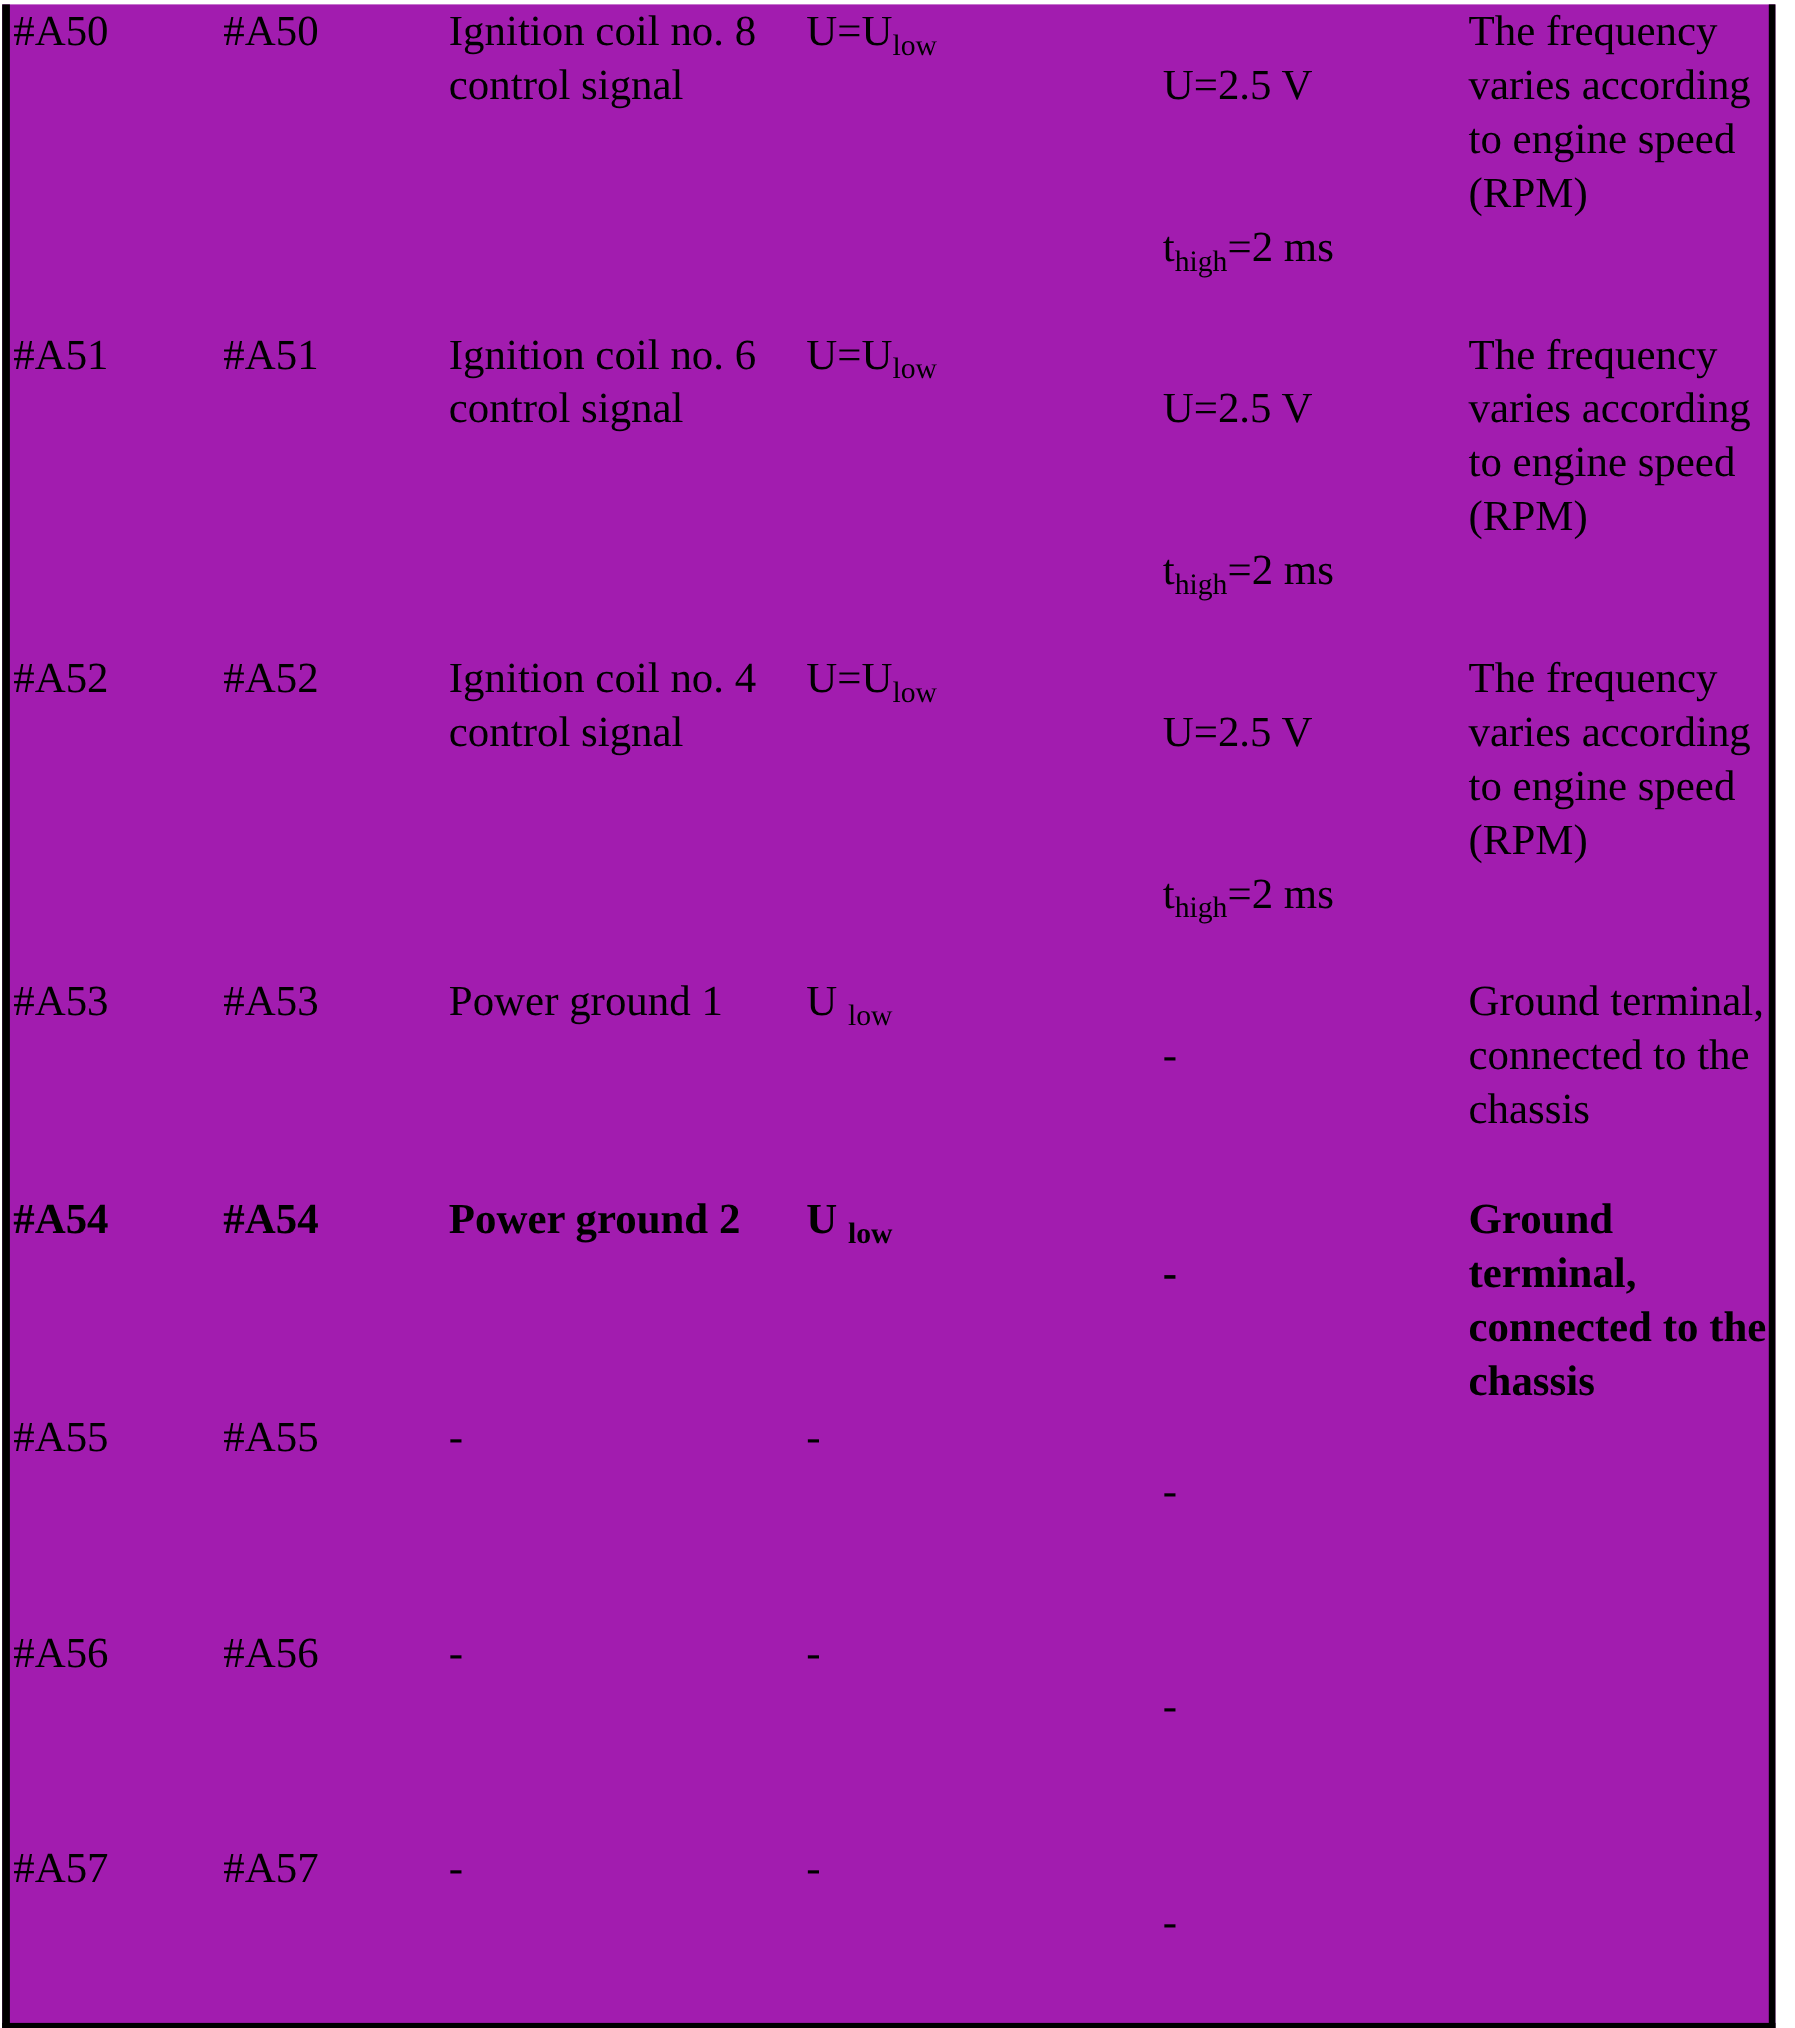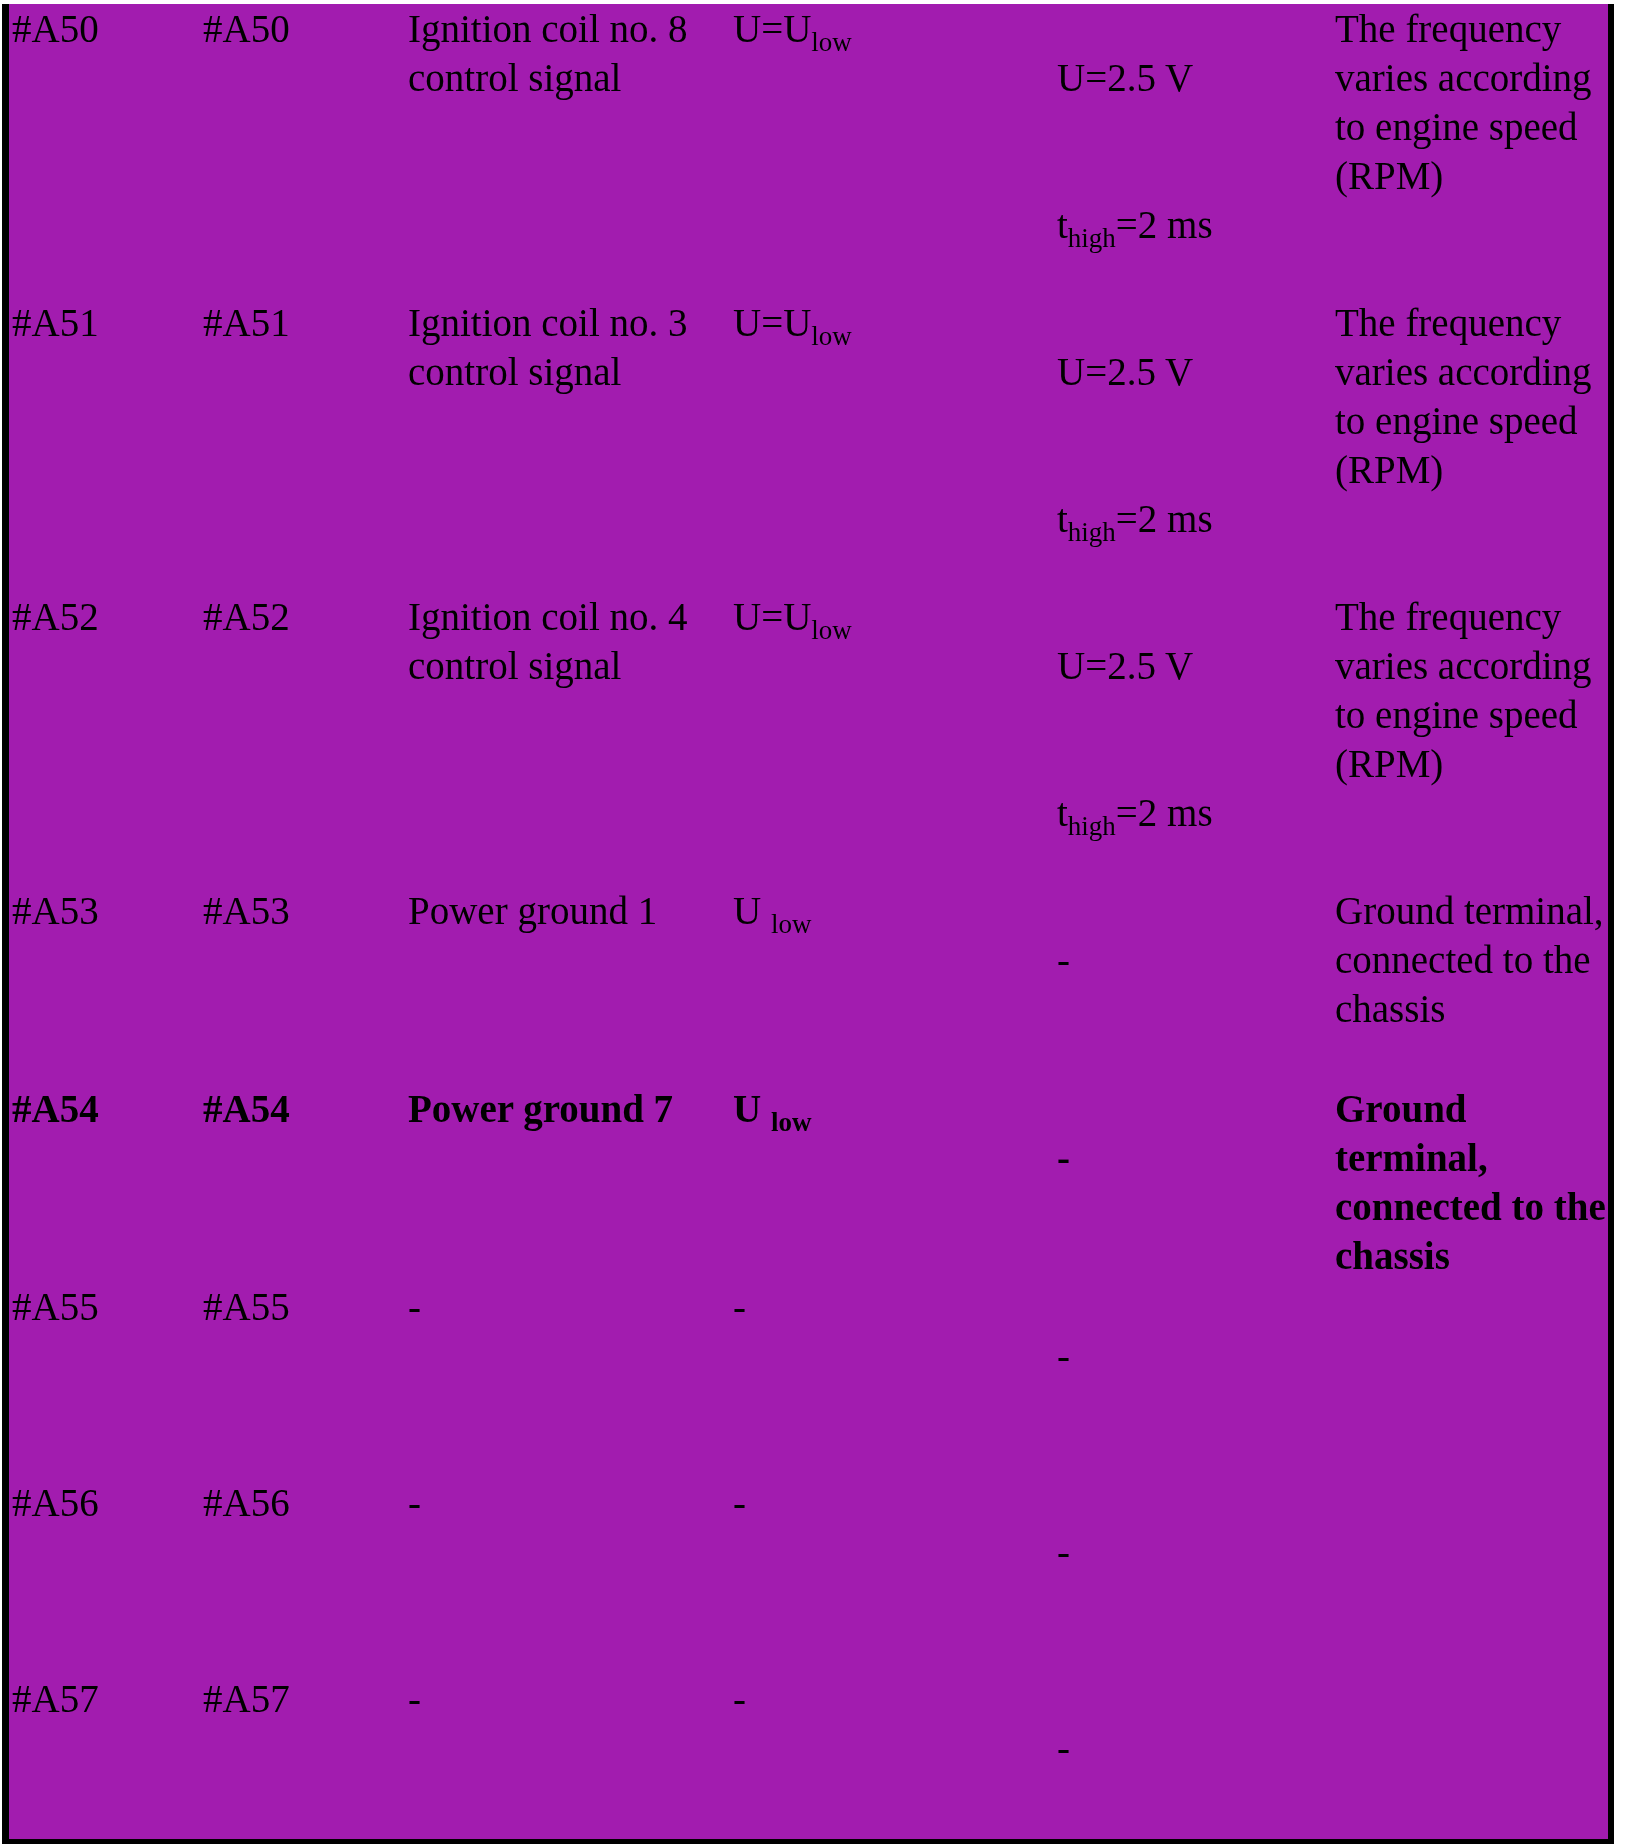--- a/index.html
+++ b/index.html
@@ -92,21 +92,21 @@
       <div class="para2">t<sub>high</sub>=2 ms</div>
     </td>
     <td>The frequency
 varies according
 to engine speed
 (RPM)</td>
   </tr>
         <tr>
     <td class="pin">#A51</td>
     <td class="pin2">#A51</td>
-    <td class="desc">Ignition coil no. 3
+    <td class="desc">Ignition coil no. 6
 control signal</td>
     <td>U=U<sub>low</sub></td>
     <td>
       <div>U=2.5 V</div>
       <div class="para2">t<sub>high</sub>=2 ms</div>
     </td>
     <td>The frequency
 varies according
 to engine speed
 (RPM)</td>
@@ -135,21 +135,21 @@
       <div>-</div>
       
     </td>
     <td>Ground terminal,
 connected to the
 chassis</td>
   </tr>
         <tr>
     <td class="pin">#A54</td>
     <td class="pin2">#A54</td>
-    <td class="desc">Power ground 7</td>
+    <td class="desc">Power ground 2</td>
     <td>U <sub>low</sub></td>
     <td>
       <div>-</div>
       
     </td>
     <td>Ground terminal,
 connected to the
 chassis</td>
   </tr>
         <tr>

